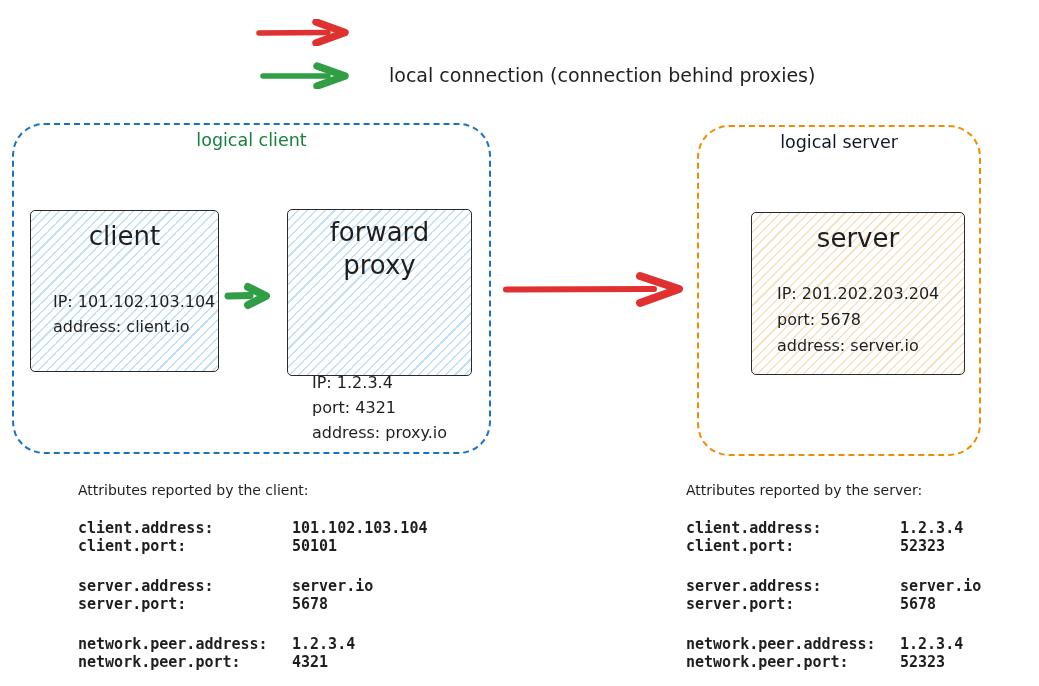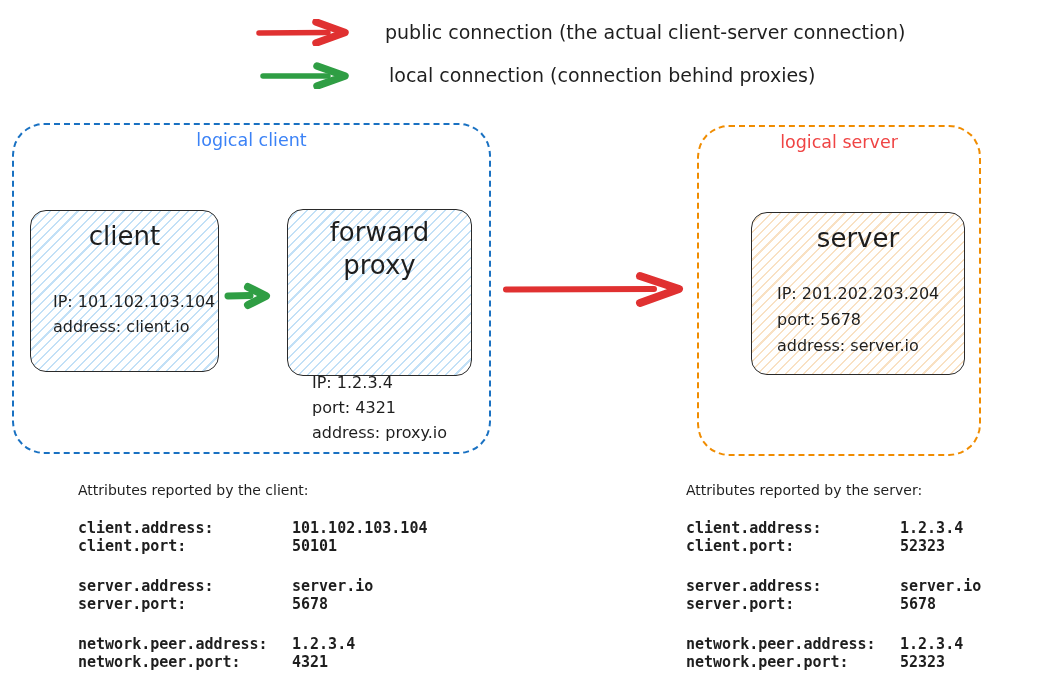--- a/index.html
+++ b/index.html
@@ -17,25 +17,25 @@
   #legend-public-label{left:385px;top:19px;}
   #legend-local-arrow{left:260px;top:62px;}
   #legend-local-label{left:389px;top:62px;}
 
   
   .logical-box{position:absolute;border-radius:32px;}
   #logical-client-box{left:12px;top:123px;width:475px;height:327px;border:2.6px dashed #1971c2;}
   #logical-server-box{left:697px;top:125px;width:280px;height:327px;border:2.6px dashed #f08c00;}
   .logical-label{position:absolute;top:5px;left:0;width:100%;text-align:center;
     font-size:17.5px;white-space:nowrap;}
-  #logical-client-box .logical-label{color:#3b82f6;}
-  #logical-server-box .logical-label{color:#ef4444;}
+  #logical-client-box .logical-label{color:#15803d;}
+  #logical-server-box .logical-label{color:#0f172a;}
 
   
-  .node{position:absolute;border:1.7px solid #2a2a2a;border-radius:16px;box-sizing:border-box;
+  .node{position:absolute;border:1.7px solid #2a2a2a;border-radius:5px;box-sizing:border-box;
     background-color:#ffffff;}
   .hatch-blue{background-image:repeating-linear-gradient(135deg,
       rgba(144,199,240,0.55) 0px, rgba(144,199,240,0.55) 1.5px,
       rgba(0,0,0,0) 1.5px, rgba(0,0,0,0) 6.5px);}
   .hatch-orange{background-image:repeating-linear-gradient(135deg,
       rgba(243,195,135,0.5) 0px, rgba(243,195,135,0.5) 1.5px,
       rgba(0,0,0,0) 1.5px, rgba(0,0,0,0) 6.5px);}
   #client-node{left:16px;top:85px;width:189px;height:162px;}
   #proxy-node{left:273px;top:84px;width:185px;height:167px;}
   #server-node{left:52px;top:85px;width:214px;height:163px;}
@@ -64,21 +64,20 @@
 <body>
 
 <div class="canvas">
 
   <div class="legend-arrow" id="legend-public-arrow">
     <svg width="99" height="27" viewBox="0 0 99 27">
       <path d="M3 14 L72 13.5" fill="none" stroke-width="5.5" stroke-linecap="round" stroke="#e03131"></path>
       <path d="M60 3 L89 13.5 L60 24" fill="none" stroke-width="7.5" stroke-linecap="round" stroke-linejoin="round" stroke="#e03131"></path>
     </svg>
   </div>
-  <div class="legend-label hand" id="legend-public-label">public connection (the actual client-server connection)</div>
 
   <div class="legend-arrow" id="legend-local-arrow">
     <svg width="95" height="27" viewBox="0 0 95 27">
       <path d="M3 14 L68 14" fill="none" stroke-width="5.5" stroke-linecap="round" stroke="#2f9e44"></path>
       <path d="M57 4 L85 14 L57 24" fill="none" stroke-width="7.5" stroke-linecap="round" stroke-linejoin="round" stroke="#2f9e44"></path>
     </svg>
   </div>
   <div class="legend-label hand" id="legend-local-label">local connection (connection behind proxies)</div>
 
   <div class="logical-box" id="logical-client-box">

